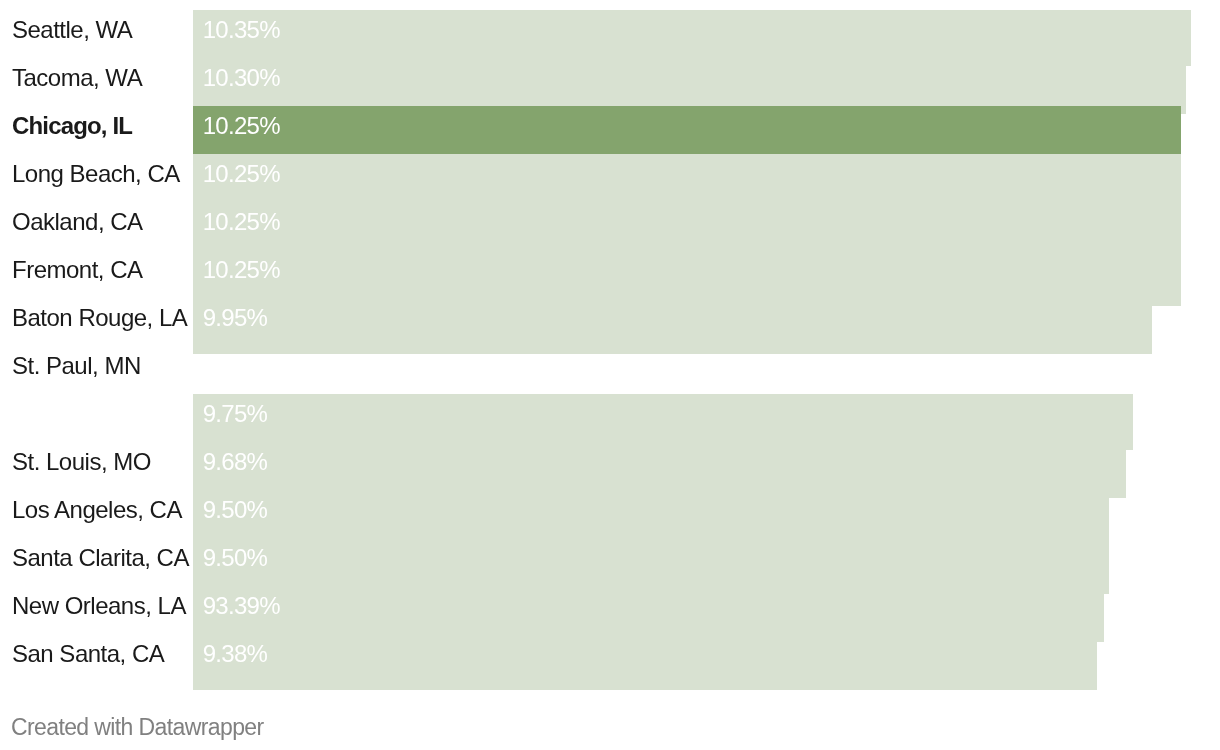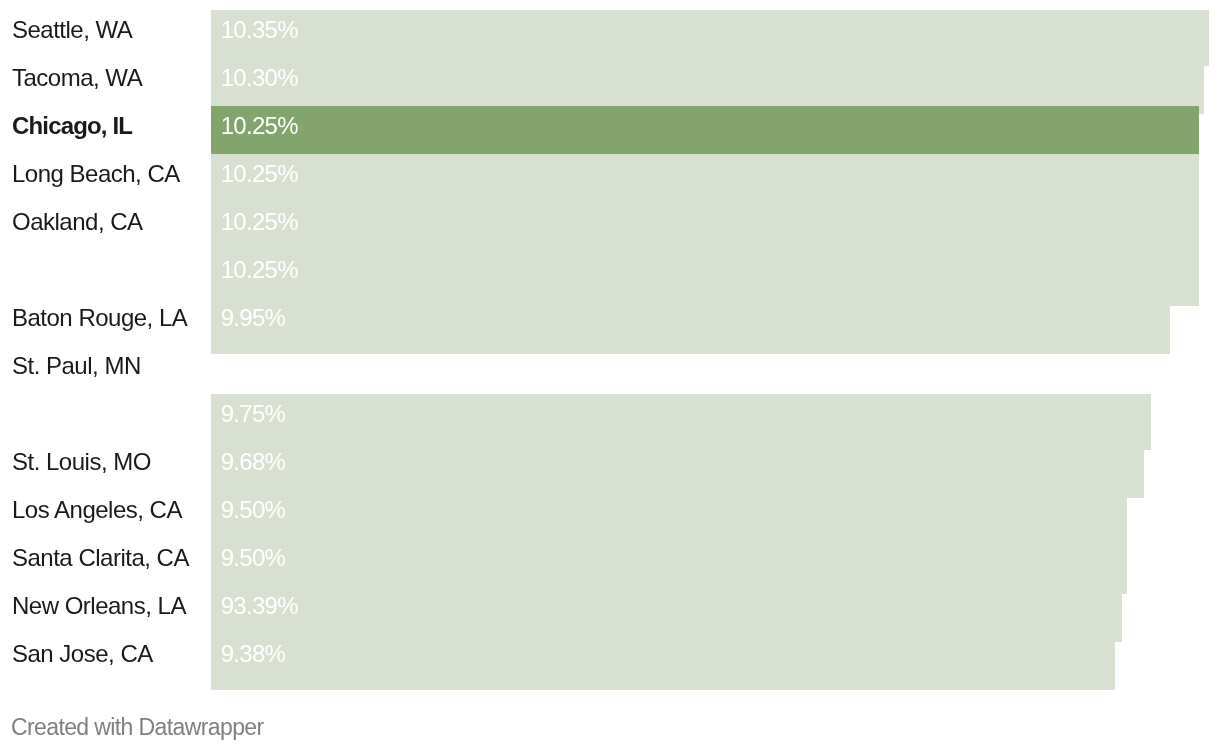--- a/index.html
+++ b/index.html
@@ -43,21 +43,21 @@
     height: 40px;
     line-height: 39px;
     font-size: 24px;
     letter-spacing: -0.5px;
     color: #1a1a1a;
     white-space: nowrap;
   }
   .row.highlight .row-label { font-weight: bold; letter-spacing: -0.84px; text-align: center; }
   .bar {
     position: absolute;
-    left: 211px;
+    left: 193px;
     top: 0;
     height: 56px;
     background: #d8e1d1;
   }
   .row.highlight .bar { background: #84a46d; }
   .bar-value {
     position: absolute;
     left: 9.7px;
     top: 0;
     height: 40px;
@@ -107,20 +107,21 @@
         <div class="bar-value">10.25%</div>
       </div>
     </div>
     <div class="row" style="top:202px">
       <div class="row-label">Oakland, CA</div>
       <div class="bar" style="width:988.356px">
         <div class="bar-value">10.25%</div>
       </div>
     </div>
     <div class="row" style="top:250px">
+      <div class="row-label">Fremont, CA</div>
       <div class="bar" style="width:988.356px">
         <div class="bar-value">10.25%</div>
       </div>
     </div>
     <div class="row" style="top:298px">
       <div class="row-label">Baton Rouge, LA</div>
       <div class="bar" style="width:959.429px">
         <div class="bar-value">9.95%</div>
       </div>
     </div>
@@ -150,21 +151,21 @@
         <div class="bar-value">9.50%</div>
       </div>
     </div>
     <div class="row" style="top:586px">
       <div class="row-label">New Orleans, LA</div>
       <div class="bar" style="width:911.216px">
         <div class="bar-value">93.39%</div>
       </div>
     </div>
     <div class="row" style="top:634px">
-      <div class="row-label">San Jose, CA</div>
+      <div class="row-label">San Santa, CA</div>
       <div class="bar" style="width:904.466px">
         <div class="bar-value">9.38%</div>
       </div>
     </div>
   </div>
 
   <div class="footer"><span>Created with Datawrapper</span></div>
 </div>
 
 </body></html>

